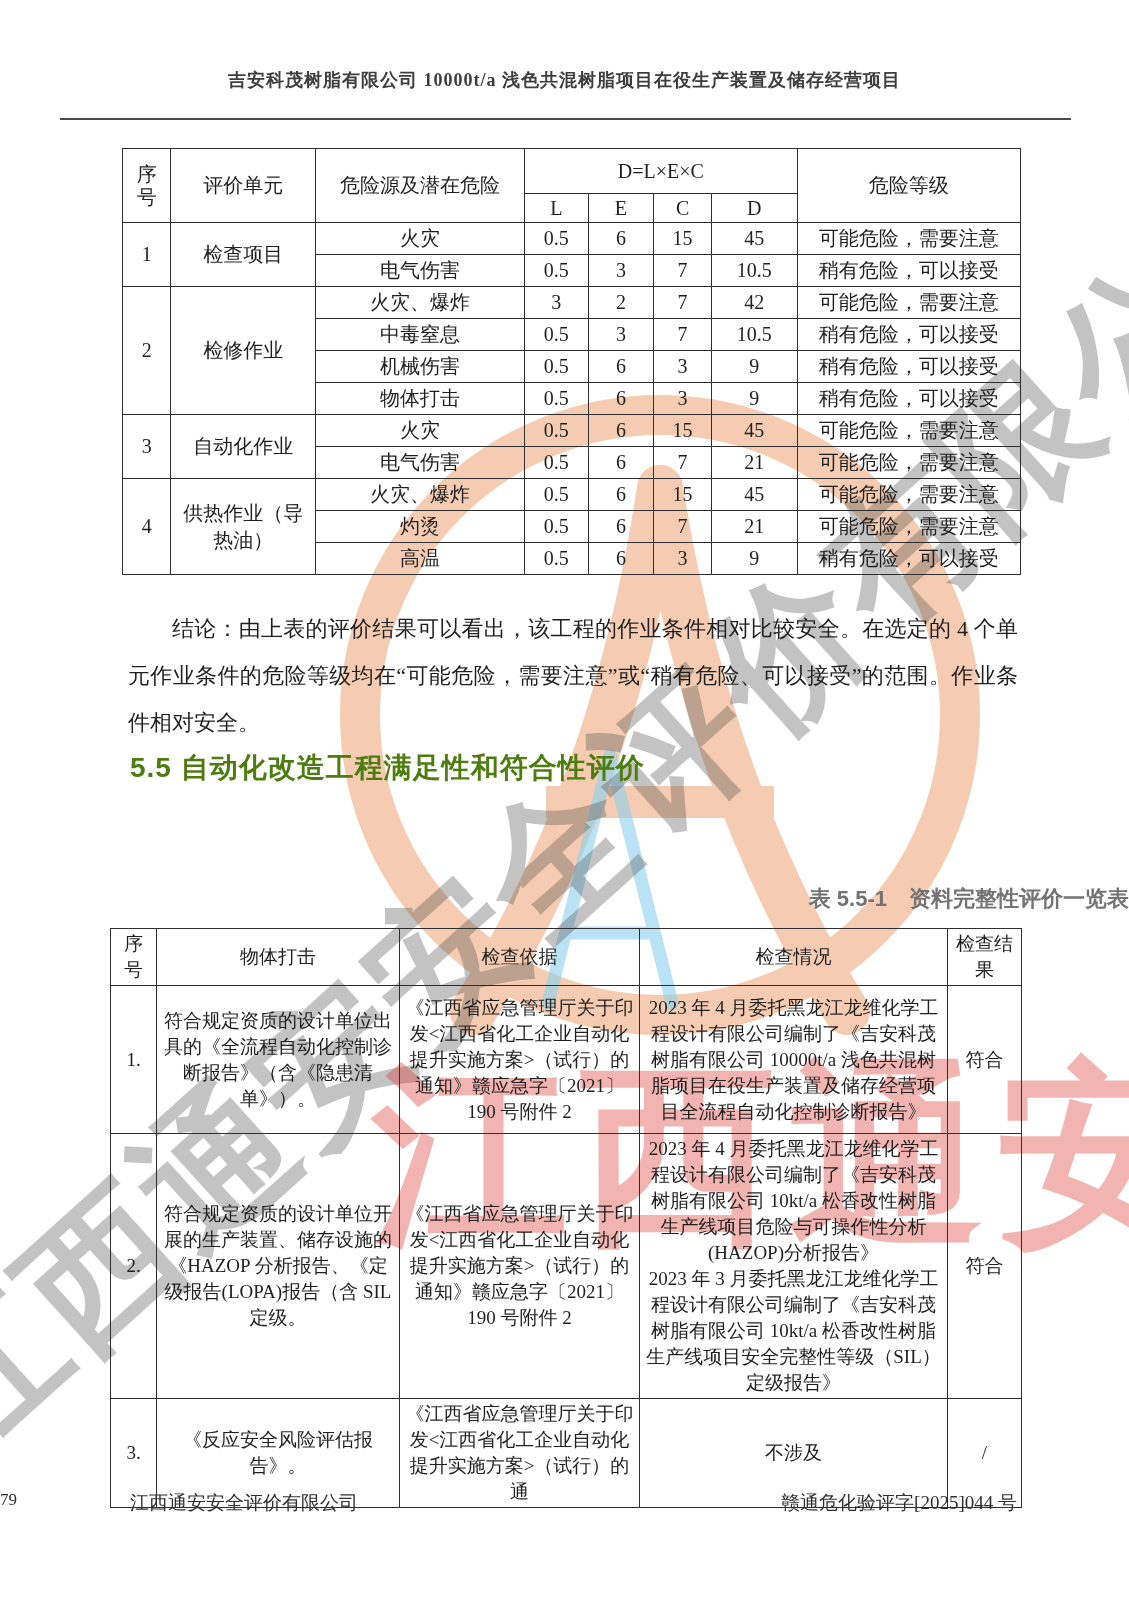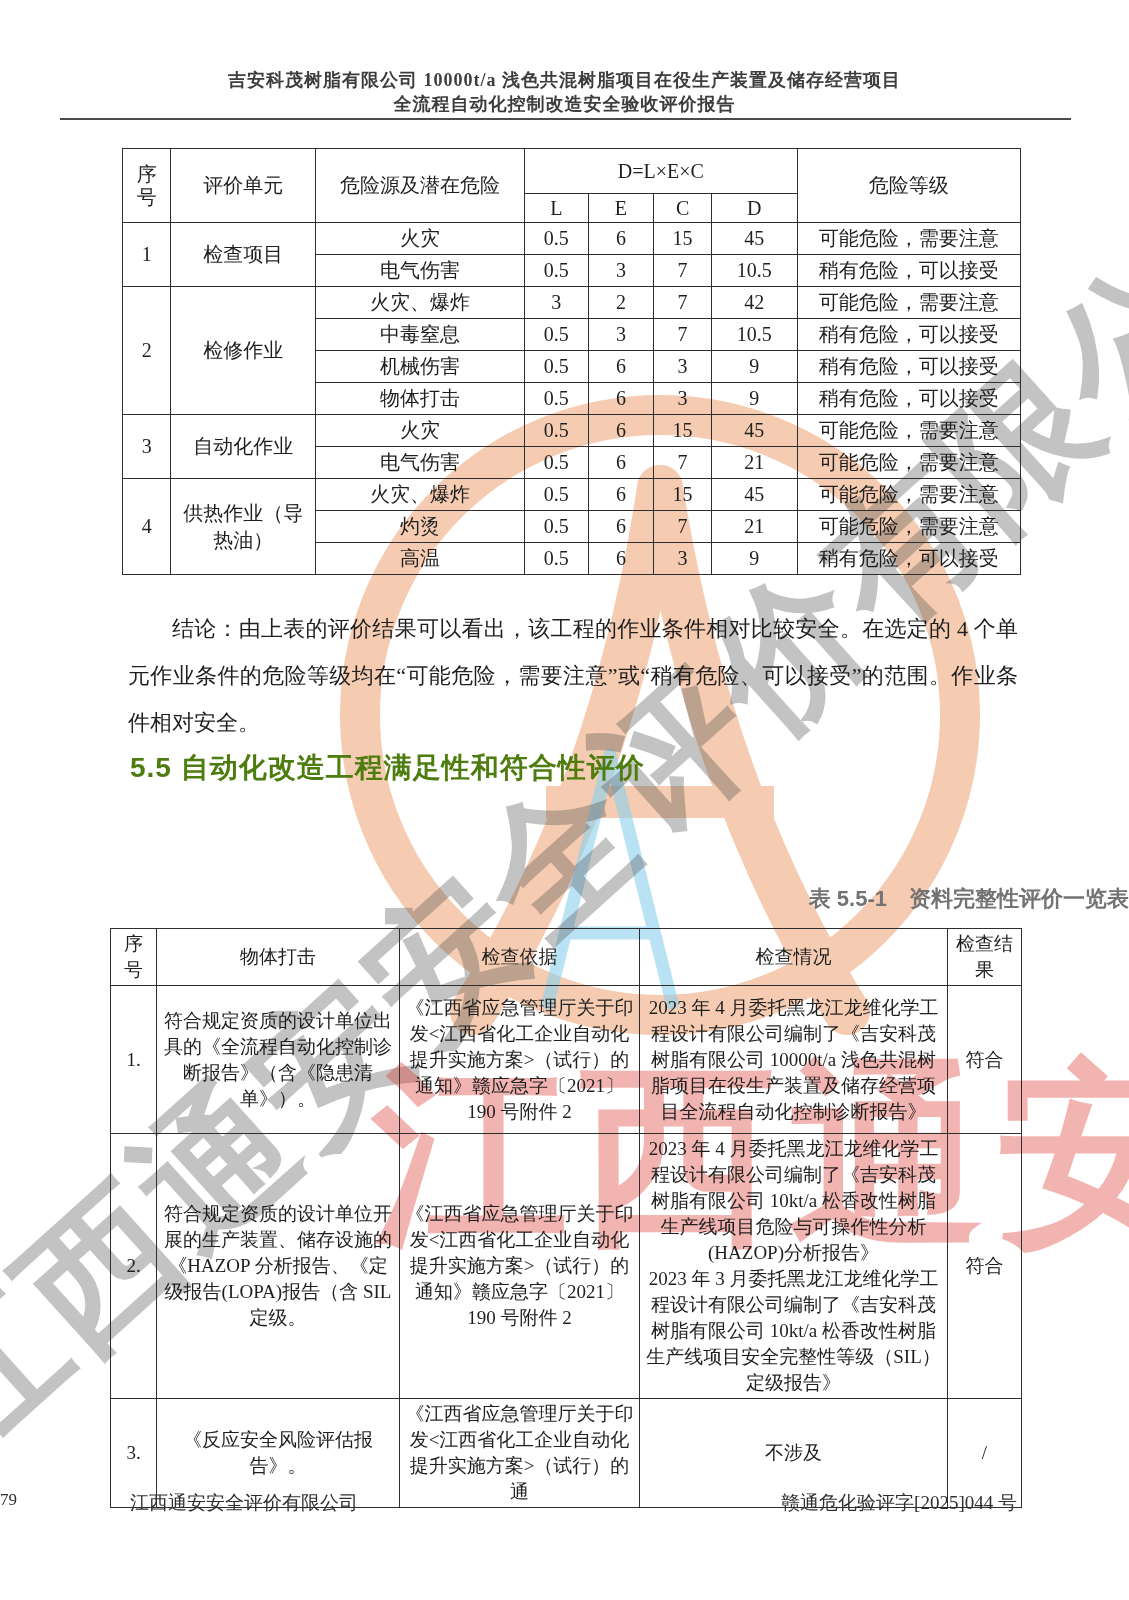--- a/index.html
+++ b/index.html
@@ -83,21 +83,20 @@
       <path d="M80 10 L18 258 M80 10 L142 258 M40 188 L120 188" fill="none" stroke="#8FD2EE" stroke-width="13" stroke-linecap="round"></path>
     </svg>
     <div class="wm-diag">江西通安安全评价有限公司</div>
     <div class="wm-red">江西通安</div>
   </div>
 
   <div class="content">
 
     <div class="doc-header">
       <div>吉安科茂树脂有限公司 10000t/a 浅色共混树脂项目在役生产装置及储存经营项目</div>
-      <div>全流程自动化控制改造安全验收评价报告</div>
     </div>
     <div class="header-rule"></div>
 
     <table class="risk-table">
       <colgroup>
         <col style="width:48px">
           <col style="width:143px">
           <col style="width:207px">
         <col style="width:63px">
           <col style="width:65px">

